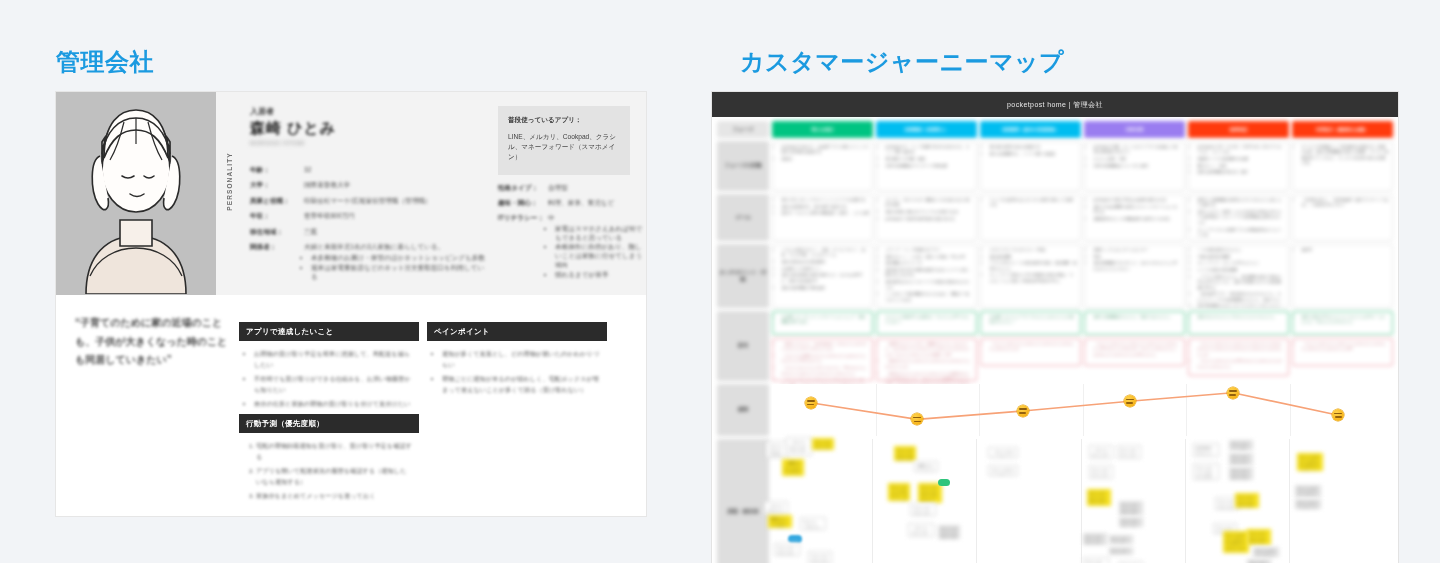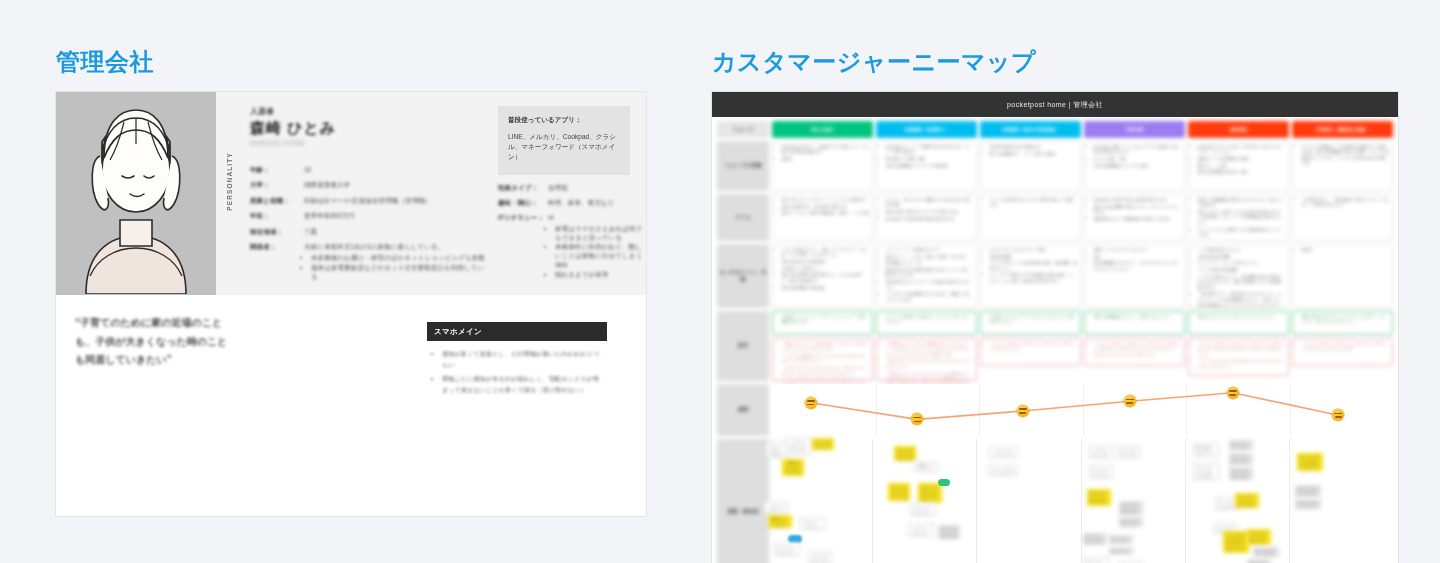--- a/index.html
+++ b/index.html
@@ -11,21 +11,21 @@
   }
   .stage{position:relative;width:1440px;height:563px;}
 
   
   .sec-title{
     position:absolute;
     font-size:24px;font-weight:700;color:#1b9ae0;
     letter-spacing:.5px;white-space:nowrap;
   }
   #title-persona{left:56px;top:46px;}
-  #title-cjm{left:712px;top:46px;}
+  #title-cjm{left:740px;top:46px;}
 
   
   .bl{filter:blur(1.25px);-webkit-filter:blur(1.25px);color:#555;}
   .bl2{filter:blur(1.6px);-webkit-filter:blur(1.6px);color:#4a4a4a;}
   .bl3{filter:blur(2.1px);-webkit-filter:blur(2.1px);color:#555;}
   .sharp{filter:none;}
 
   
   #persona-card{
     position:absolute;left:56px;top:92px;width:590px;height:424px;
@@ -290,27 +290,47 @@
                 <li>家電はスマホさえあれば何でもできると思っている</li>
                 <li>本格操作に自信があり、難しいことは家族に任せてしまう傾向</li>
                 <li>慣れるまでが苦手</li>
               </ul></div>
           </div>
         </div>
     </div>
 
     <div id="persona-quote" class="bl2">“子育てのために家の近場のことも、子供が大きくなった時のことも同居していきたい”</div>
 
+    <div id="blk-goals" class="persona-block">
+        <div class="sec-bar">アプリで達成したいこと</div>
+        <div class="sec-body bl2">
+          <ul>
+            <li>お荷物の受け取り予定を簡単に把握して、再配達を減らしたい</li>
+            <li>不在時でも受け取りができる仕組みを、お買い物履歴から知りたい</li>
+            <li>自分の住所と家族の荷物の受け取りを分けて見分けたい</li>
+          </ul>
+        </div>
+      </div>
     <div id="blk-pain" class="persona-block">
-        <div class="sec-bar">スマホメイン</div>
+        <div class="sec-bar">ペインポイント</div>
         <div class="sec-body bl2">
           <ul>
             <li>通知が多くて見落とし、どの荷物が届いたのかわかりづらい</li>
             <li>荷物ごとに通知が来るのが煩わしく、宅配ボックスが埋まって使えないことが多くて困る（受け取れない）</li>
           </ul>
+        </div>
+      </div>
+    <div id="blk-action" class="persona-block">
+        <div class="sec-bar">行動予測（優先度順）</div>
+        <div class="sec-body bl2">
+          <ol>
+            <li>宅配の荷物到着通知を受け取り、受け取り予定を確認する</li>
+            <li>アプリを開いて配送状況の履歴を確認する（通知したいなら通知する）</li>
+            <li>家族分をまとめてメッセージを送っておく</li>
+          </ol>
         </div>
       </div>
   </div>
 
   <div id="cjm-card">
     <div id="cjm-topbar">
       <b>pocketpost home | 管理会社</b>
     </div>
 
     <div id="cjm-grid">

